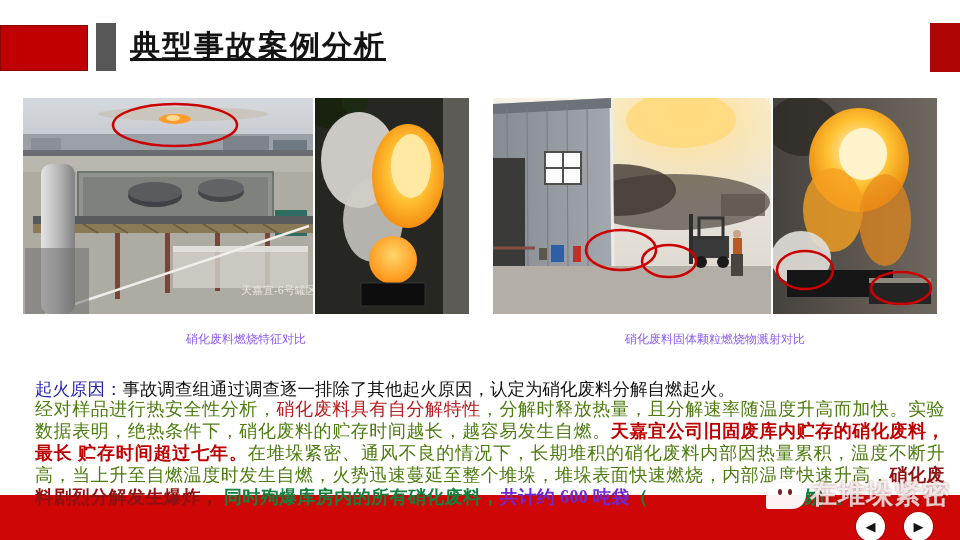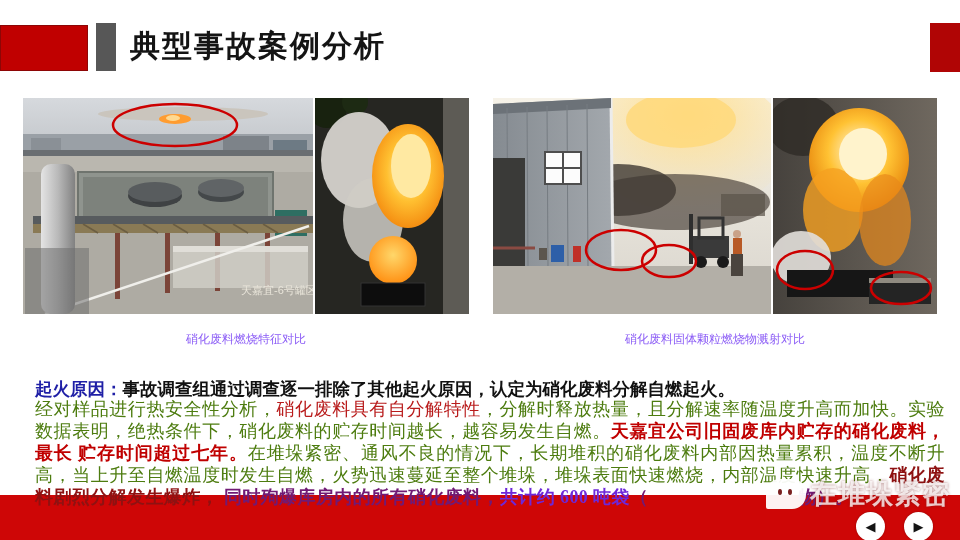--- a/index.html
+++ b/index.html
@@ -3,45 +3,45 @@
 <meta charset="utf-8">
 <style>
   html,body{margin:0;padding:0;background:#fff;}
   .slide{
     position:relative;width:960px;height:540px;background:#ffffff;
     overflow:hidden;font-family:"Liberation Sans",sans-serif;
   }
   
   .hdr-red{position:absolute;left:0;top:25px;width:86px;height:44px;background:#c00000;border:1px solid #8d0606;}
   .hdr-gray{position:absolute;left:96px;top:23px;width:20px;height:48px;background:#575757;}
-  .title{position:absolute;left:130px;top:26px;margin:0;font-size:30px;font-weight:bold;color:#141414;letter-spacing:2px;font-family:"Liberation Sans",sans-serif;}
+  .title{position:absolute;left:130px;top:26px;margin:0;font-size:30px;font-weight:bold;color:#141414;letter-spacing:2px;font-family:"Liberation Sans",sans-serif;text-decoration:underline;}
   .hdr-corner{position:absolute;left:930px;top:23px;width:30px;height:49px;background:#b00505;}
   
   .fig{position:absolute;top:98px;height:160px;display:flex;gap:2px;}
   .fig-left{left:23px;width:446px;}
   .fig-right{left:493px;width:444px;}
   .fig svg{display:block;height:216px;}
   .caption{position:absolute;top:331px;height:20px;font-size:12px;color:#8b5cf6;text-align:center;font-family:Liberation Mono, monospace;}
   .cap-left{left:23px;width:446px;}
   .cap-right{left:493px;width:444px;}
   
-  .cause{position:absolute;left:35px;top:379px;width:912px;font-size:17.5px;font-weight:bold;line-height:21px;font-family:"Liberation Serif",serif;}
+  .cause{position:absolute;left:35px;top:379px;width:912px;font-size:17.5px;font-weight:normal;line-height:21px;font-family:"Liberation Serif",serif;}
   .cause-label{color:#1f1fa6;}
   .cause-text{color:#111111;}
   
   .body-par{
     position:absolute;left:35px;top:398px;width:910px;margin:0;
     font-size:18px;line-height:22px;letter-spacing:0.4px;text-align:justify;
     font-family:"Liberation Serif",serif;z-index:3;
   }
   .seg-plain{color:#4d7c0f;}
   .seg-blue{color:#b91c1c;}
   .seg-red-bold{color:#c00000;font-weight:bold;}
   .seg-maroon-bold{color:#8e1212;font-weight:bold;}
-  .seg-dark-bold{color:#701a75;font-weight:bold;}
+  .seg-dark-bold{color:#15803d;font-weight:bold;}
   .seg-blue-bold{color:#6d28d9;font-weight:bold;}
   .seg-spacer{display:inline-block;width:150px;}
   
   .banner{position:absolute;left:0;top:495px;width:960px;height:45px;background:#ce0606;z-index:2;}
   .wm{position:absolute;right:10px;top:476px;z-index:5;display:flex;align-items:center;}
   .wm-bubble{
     position:relative;width:40px;height:30px;background:rgba(255,255,255,0.95);
     border-radius:14px 14px 14px 2px;margin-right:4px;
   }
   .wm-bubble .eye{position:absolute;top:10px;width:4px;height:6px;background:#7a2020;border-radius:50%;}

